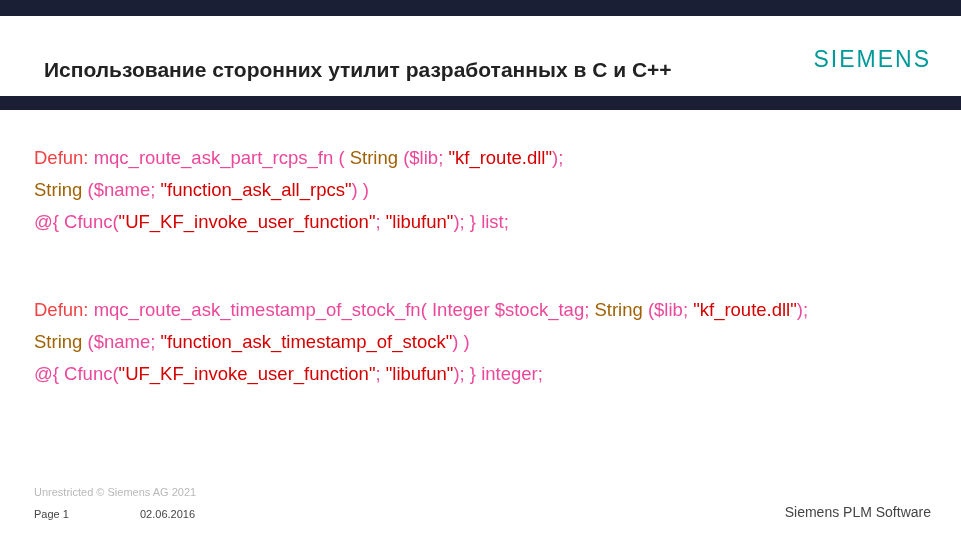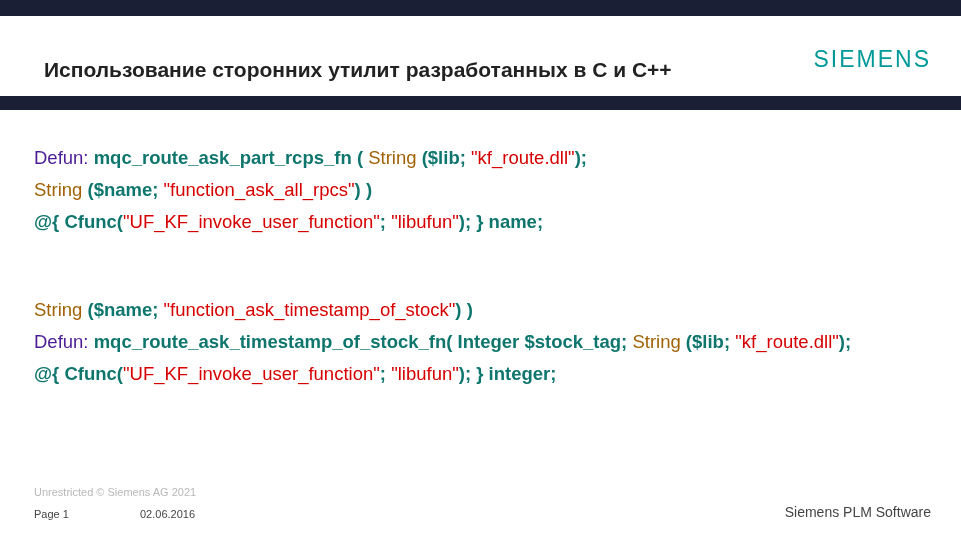--- a/index.html
+++ b/index.html
@@ -10,24 +10,24 @@
   .top-bar { position: absolute; left: 0; top: 0; width: 961px; height: 16px; background: #1a1f36; }
   .title-band { position: absolute; left: 0; top: 16px; width: 961px; height: 90px; background: #ffffff; display: flex; align-items: center; }
   .title { position: absolute; left: 44px; top: 58px; font-size: 21px; font-weight: 700; color: #222; }
   .logo { position: absolute; right: 30px; top: 46px; font-size: 23px; font-weight: 400; letter-spacing: 2px; color: #009999; }
   .sep-bar { position: absolute; left: 0; top: 96px; width: 961px; height: 14px; background: #1a1f36; }
 
   .body { position: absolute; left: 34px; top: 142px; width: 895px; }
   .code-line { font-size: 18.5px; line-height: 32px; font-family: Arial, Helvetica, sans-serif; white-space: nowrap; }
   .gap { height: 56px; }
 
-  .kw-defun { color: #4c1d95; }
+  .kw-defun { color: #ef4444; }
   .kw-type  { color: #a16207; }
   .str      { color: #d60000; }
-  .plain    { color: #0f766e; font-weight: bold; }
+  .plain    { color: #ec4899; }
 
   .footer-copy { position: absolute; left: 34px; bottom: 42px; font-size: 11px; color: #b8b8b8; }
   .footer-page { position: absolute; left: 34px; bottom: 20px; font-size: 11px; color: #444; }
   .footer-date { position: absolute; left: 140px; bottom: 20px; font-size: 11px; color: #444; margin-top: 17px; }
   .footer-brand{ position: absolute; right: 30px; bottom: 20px; font-size: 14px; color: #444; }
 </style>
 </head>
 <body>
 
 <div class="slide">
@@ -42,30 +42,30 @@
 
   <div class="body">
 
     <div class="code-line">
       <span class="kw-defun">Defun:</span><span class="plain"> mqc_route_ask_part_rcps_fn ( </span><span class="kw-type">String</span><span class="plain"> ($lib; </span><span class="str">"kf_route.dll"</span><span class="plain">);</span>
     </div>
     <div class="code-line">
       <span class="kw-type">String</span><span class="plain"> ($name; </span><span class="str">"function_ask_all_rpcs"</span><span class="plain">) )</span>
     </div>
     <div class="code-line">
-      <span class="plain">@{ Cfunc(</span><span class="str">"UF_KF_invoke_user_function"</span><span class="plain">; </span><span class="str">"libufun"</span><span class="plain">); } name;</span>
+      <span class="plain">@{ Cfunc(</span><span class="str">"UF_KF_invoke_user_function"</span><span class="plain">; </span><span class="str">"libufun"</span><span class="plain">); } list;</span>
     </div>
 
     <div class="gap"></div>
 
     <div class="code-line">
-      <span class="kw-type">String</span><span class="plain"> ($name; </span><span class="str">"function_ask_timestamp_of_stock"</span><span class="plain">) )</span>
+      <span class="kw-defun">Defun:</span><span class="plain"> mqc_route_ask_timestamp_of_stock_fn( Integer $stock_tag; </span><span class="kw-type">String</span><span class="plain"> ($lib; </span><span class="str">"kf_route.dll"</span><span class="plain">);</span>
     </div>
     <div class="code-line">
-      <span class="kw-defun">Defun:</span><span class="plain"> mqc_route_ask_timestamp_of_stock_fn( Integer $stock_tag; </span><span class="kw-type">String</span><span class="plain"> ($lib; </span><span class="str">"kf_route.dll"</span><span class="plain">);</span>
+      <span class="kw-type">String</span><span class="plain"> ($name; </span><span class="str">"function_ask_timestamp_of_stock"</span><span class="plain">) )</span>
     </div>
     <div class="code-line">
       <span class="plain">@{ Cfunc(</span><span class="str">"UF_KF_invoke_user_function"</span><span class="plain">; </span><span class="str">"libufun"</span><span class="plain">); } integer;</span>
     </div>
 
   </div>
 
   <div class="footer-copy">Unrestricted © Siemens AG 2021</div>
   <div class="footer-page">Page 1</div>
   <div class="footer-date">02.06.2016</div>

